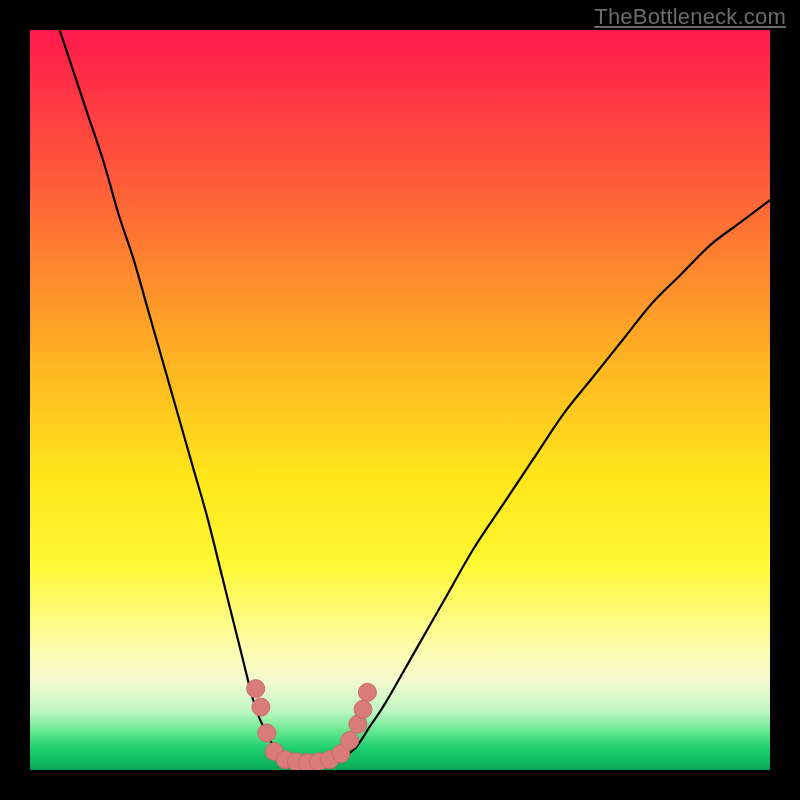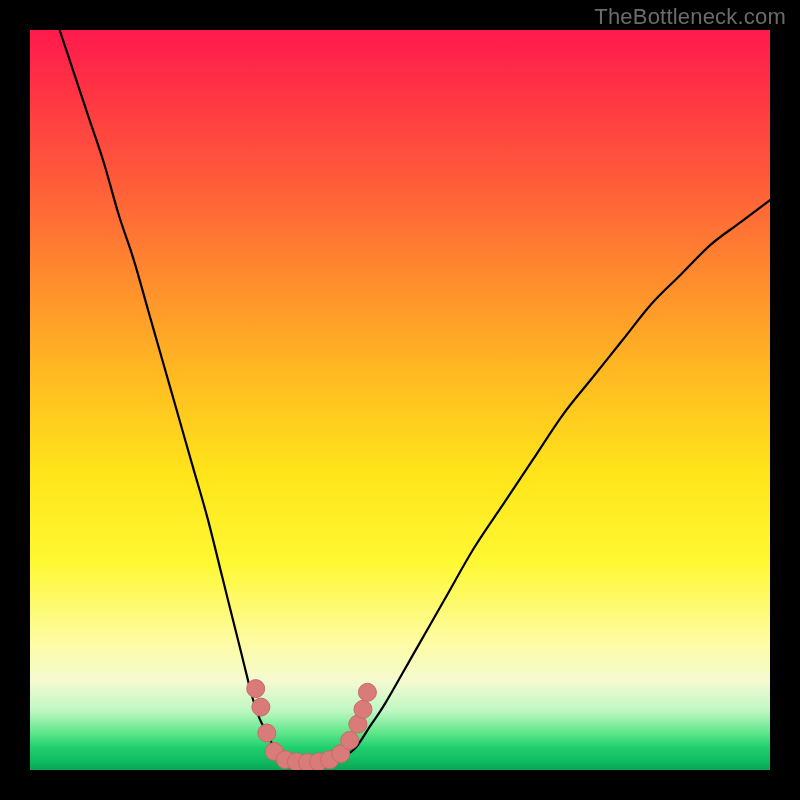--- a/index.html
+++ b/index.html
@@ -57,20 +57,21 @@
   }
   .watermark {
     position: absolute;
     top: 4px;
     right: 14px;
     color: #6b6b6b;
     font-size: 22px;
     letter-spacing: 0.2px;
     font-weight: 500;
     user-select: none;
+    text-decoration: underline;
   }
 </style>
 </head>
 <body>
 
 <div class="frame">
   <div class="watermark">TheBottleneck.com</div>
   <div class="plot-area">
     <div class="gradient"></div>
     <svg id="chart-svg" class="svg-layer" viewBox="0 0 740 740" preserveAspectRatio="none">

